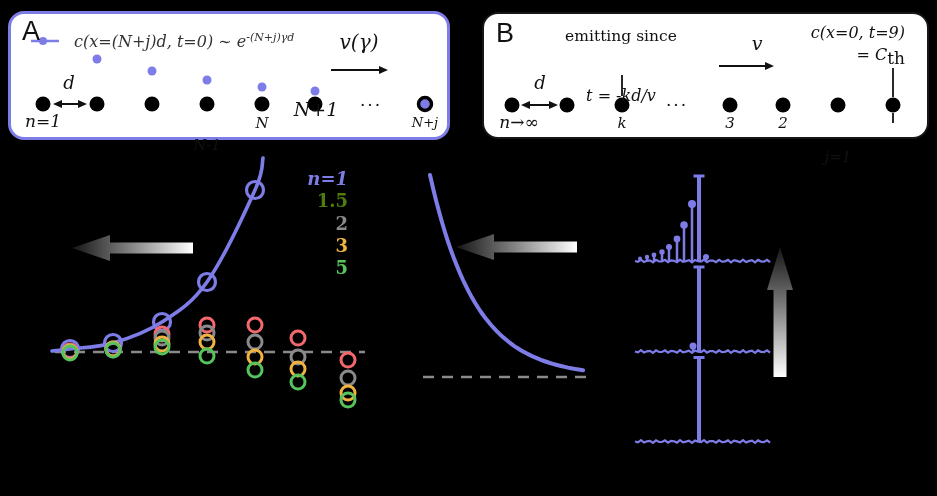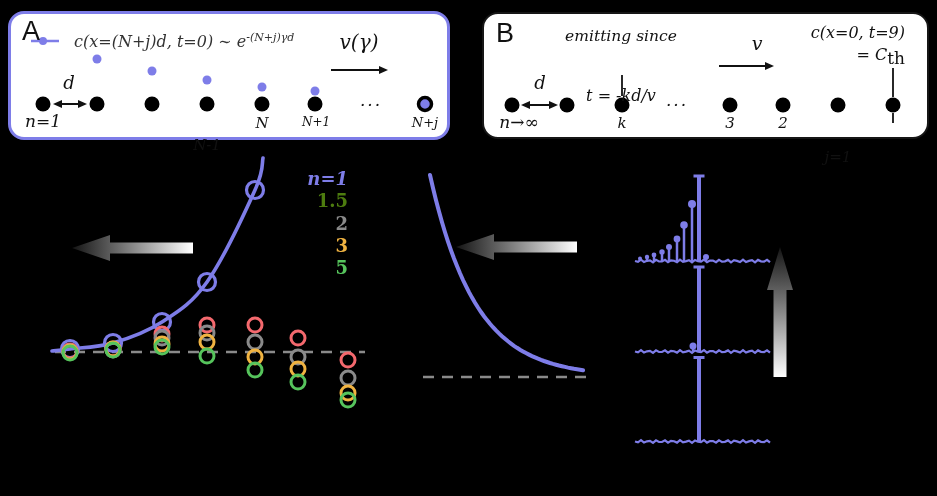--- a/index.html
+++ b/index.html
@@ -4,21 +4,21 @@
 <style>
   html,body{margin:0;padding:0;background:#000;}
   #stage{position:relative;width:937px;height:496px;background:#000;overflow:hidden;
          font-family:"DejaVu Serif",serif;}
   .panel{position:absolute;background:#fff;border-radius:16px;box-sizing:border-box;z-index:1;}
   #panelA{left:8px;top:11px;width:442px;height:129px;border:3px solid #7e7de8;}
   #panelB{left:482px;top:12px;width:447px;height:127px;border:2px solid #161616;}
   #gfx{position:absolute;left:0;top:0;z-index:2;pointer-events:none;}
   #labels{position:absolute;left:0;top:0;width:937px;height:496px;z-index:3;pointer-events:none;}
   .lab{position:absolute;color:#111;white-space:nowrap;line-height:1;}
-  .cen{transform:translateX(-50%);font-style:italic;}
+  .cen{transform:translateX(-50%);}
   .ser-i{font-family:"DejaVu Serif",serif;font-style:italic;}
   .ser-u{font-family:"DejaVu Serif",serif;}
   .sans{font-family:"Liberation Sans","DejaVu Sans",sans-serif;}
   sup.f{font-size:11px;font-style:italic;margin-top:16px;}
   sub.f{font-size:17px;font-style:normal;}
   .legend-item{position:absolute;right:589px;font-family:"DejaVu Serif",serif;
                font-weight:700;font-size:18px;line-height:1;white-space:nowrap;}
 </style>
 </head>
 <body>
@@ -162,21 +162,21 @@
     <span class="lab ser-u cen" style="left:621px;top:29px;font-size:15.5px;">emitting since</span>
     <span class="lab ser-i cen" style="left:621px;top:48px;font-size:16px;margin-top:40px;">t = -kd/v</span>
     <span class="lab ser-i cen" style="left:757px;top:34px;font-size:19px;">v</span>
     <span class="lab ser-i" style="right:32px;top:25px;font-size:16px;">c(x=0, t=9)</span>
     <span class="lab ser-i" style="right:32px;top:47px;font-size:16px;"><span>= C</span><sub class="f">th</sub></span>
     <span class="lab ser-i cen" style="left:540px;top:74px;font-size:18px;">d</span>
     <span class="lab ser-u cen" style="left:677px;top:92px;font-size:17px;letter-spacing:2px;">...</span>
   <span class="lab cen ser-i" style="left: 43px; top: 113px; font-size: 17px;">n=1</span>
       <span class="lab cen ser-i" style="left: 207px; top: 116px; font-size: 15px; margin-top: 22px;">N-1</span>
       <span class="lab cen ser-i" style="left: 262px; top: 116px; font-size: 15px;">N</span>
-      <span class="lab cen ser-i" style="left: 316px; top: 116px; font-size: 12px;">N+1</span>
+      <span class="lab cen ser-i" style="left: 316px; top: 100px; font-size: 19px;">N+1</span>
       <span class="lab cen ser-i" style="left: 425px; top: 116px; font-size: 13px;">N+j</span>
       <span class="lab cen ser-i" style="left: 519px; top: 114px; font-size: 17px;">n→∞</span>
       <span class="lab cen ser-i" style="left: 622px; top: 116px; font-size: 15px;">k</span>
       <span class="lab cen ser-i" style="left: 730px; top: 116px; font-size: 15px;">3</span>
       <span class="lab cen ser-i" style="left: 783px; top: 116px; font-size: 15px;">2</span>
       <span class="lab cen ser-i" style="left: 838px; top: 116px; font-size: 15px; margin-top: 34px;">j=1</span>
       <span class="legend-item" style="top: 170px; color: rgb(126, 125, 232); font-style: italic;">n=1</span>
       <span class="legend-item" style="top: 192px; color: #4d7c0f;">1.5</span>
       <span class="legend-item" style="top: 215px; color: rgb(138, 138, 138);">2</span>
       <span class="legend-item" style="top: 237px; color: rgb(240, 179, 65);">3</span>

